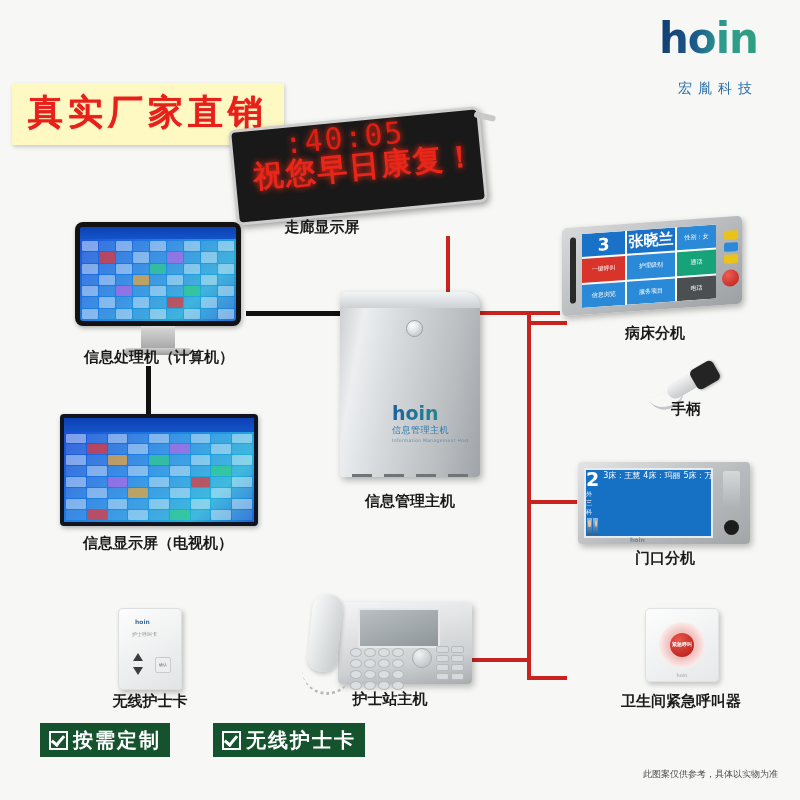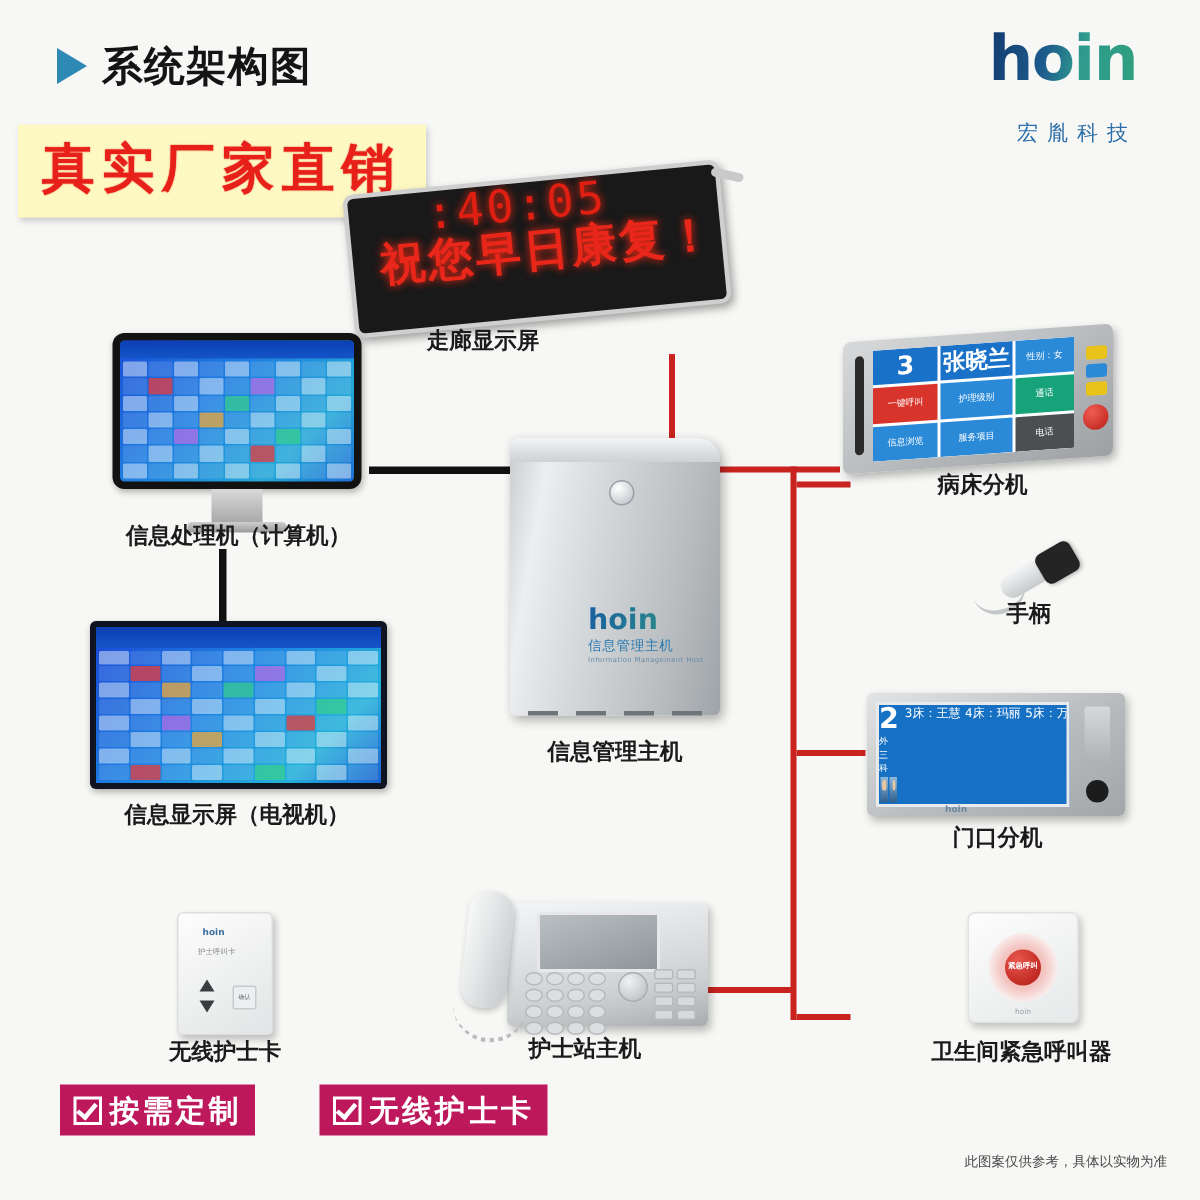--- a/index.html
+++ b/index.html
@@ -191,39 +191,35 @@
   .emg-ring{width:46px;height:46px;border-radius:50%;
             background:radial-gradient(circle,#f6a8a3 0%,#f3c6c3 45%,#faf0ef 72%);
             display:flex;align-items:center;justify-content:center;}
   .emg-btn{width:24px;height:24px;border-radius:50%;
            background:radial-gradient(circle at 35% 30%,#e8564c,#b01a14);
            display:flex;align-items:center;justify-content:center;}
   .emg-btn span{font-size:5px;color:#fff;line-height:1.1;text-align:center;font-weight:bold;}
   .emg-logo{position:absolute;bottom:3px;left:0;right:0;text-align:center;font-size:5px;color:#9aa0a4;}
 
   
-  .badge{position:absolute;top:723px;background:#be185d;height:34px;display:flex;align-items:center;
+  .badge{position:absolute;top:723px;background:#14532d;height:34px;display:flex;align-items:center;
          padding:0 9px;gap:5px;}
   .badge .chk{width:15px;height:15px;border:2px solid #fff;position:relative;flex:none;}
   .badge .chk::after{content:"";position:absolute;left:3px;top:0px;width:5px;height:10px;
                      border-right:3px solid #fff;border-bottom:3px solid #fff;transform:rotate(40deg);}
   .badge-text{font-size:20px;font-weight:bold;color:#fff;letter-spacing:2px;white-space:nowrap;
               font-family:"DejaVu Serif","Liberation Serif",serif;}
 
   .disclaimer{right:22px;top:768px;font-size:9px;color:#4a4a4a;white-space:nowrap;}
 </style>
 </head>
 <body>
 
 <div class="stage">
 
-  <div class="abs hdr-title">
-    <div class="tri"></div>
-    <div class="hdr-text">系统架构图</div>
-  </div>
 
   <div class="abs logo">
     <div class="logo-mark">hoin</div>
     <div class="logo-sub">宏胤科技</div>
   </div>
 
   <div class="abs banner">
     <div class="banner-text">真实厂家直销</div>
   </div>
 
@@ -443,21 +439,21 @@
         <div class="bt dark">电话</div>
       </div>
       <div class="bed-keys">
         <div class="bk y"></div>
         <div class="bk b"></div>
         <div class="bk y"></div>
         <div class="bk red"></div>
       </div>
     </div>
   </div>
-  <div class="abs cap" style="left:600px;top:314px;width:110px;">病床分机</div>
+  <div class="abs cap" style="left:600px;top:324px;width:110px;">病床分机</div>
 
   <div class="abs handle">
     <div class="h-cord"></div>
     <div class="h-grip"></div>
     <div class="h-btn"></div>
   </div>
   <div class="abs cap" style="left:653px;top:400px;width:66px;">手柄</div>
 
   <div class="abs door">
     <div class="door-frame">

